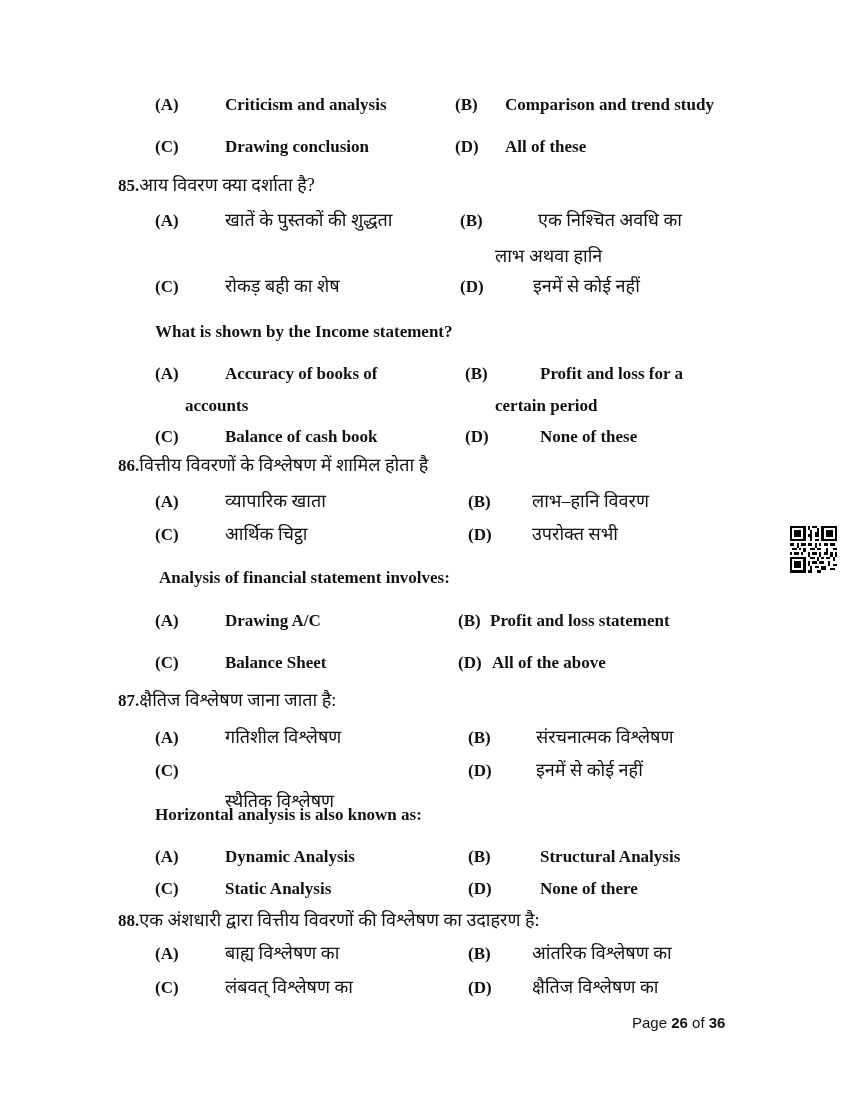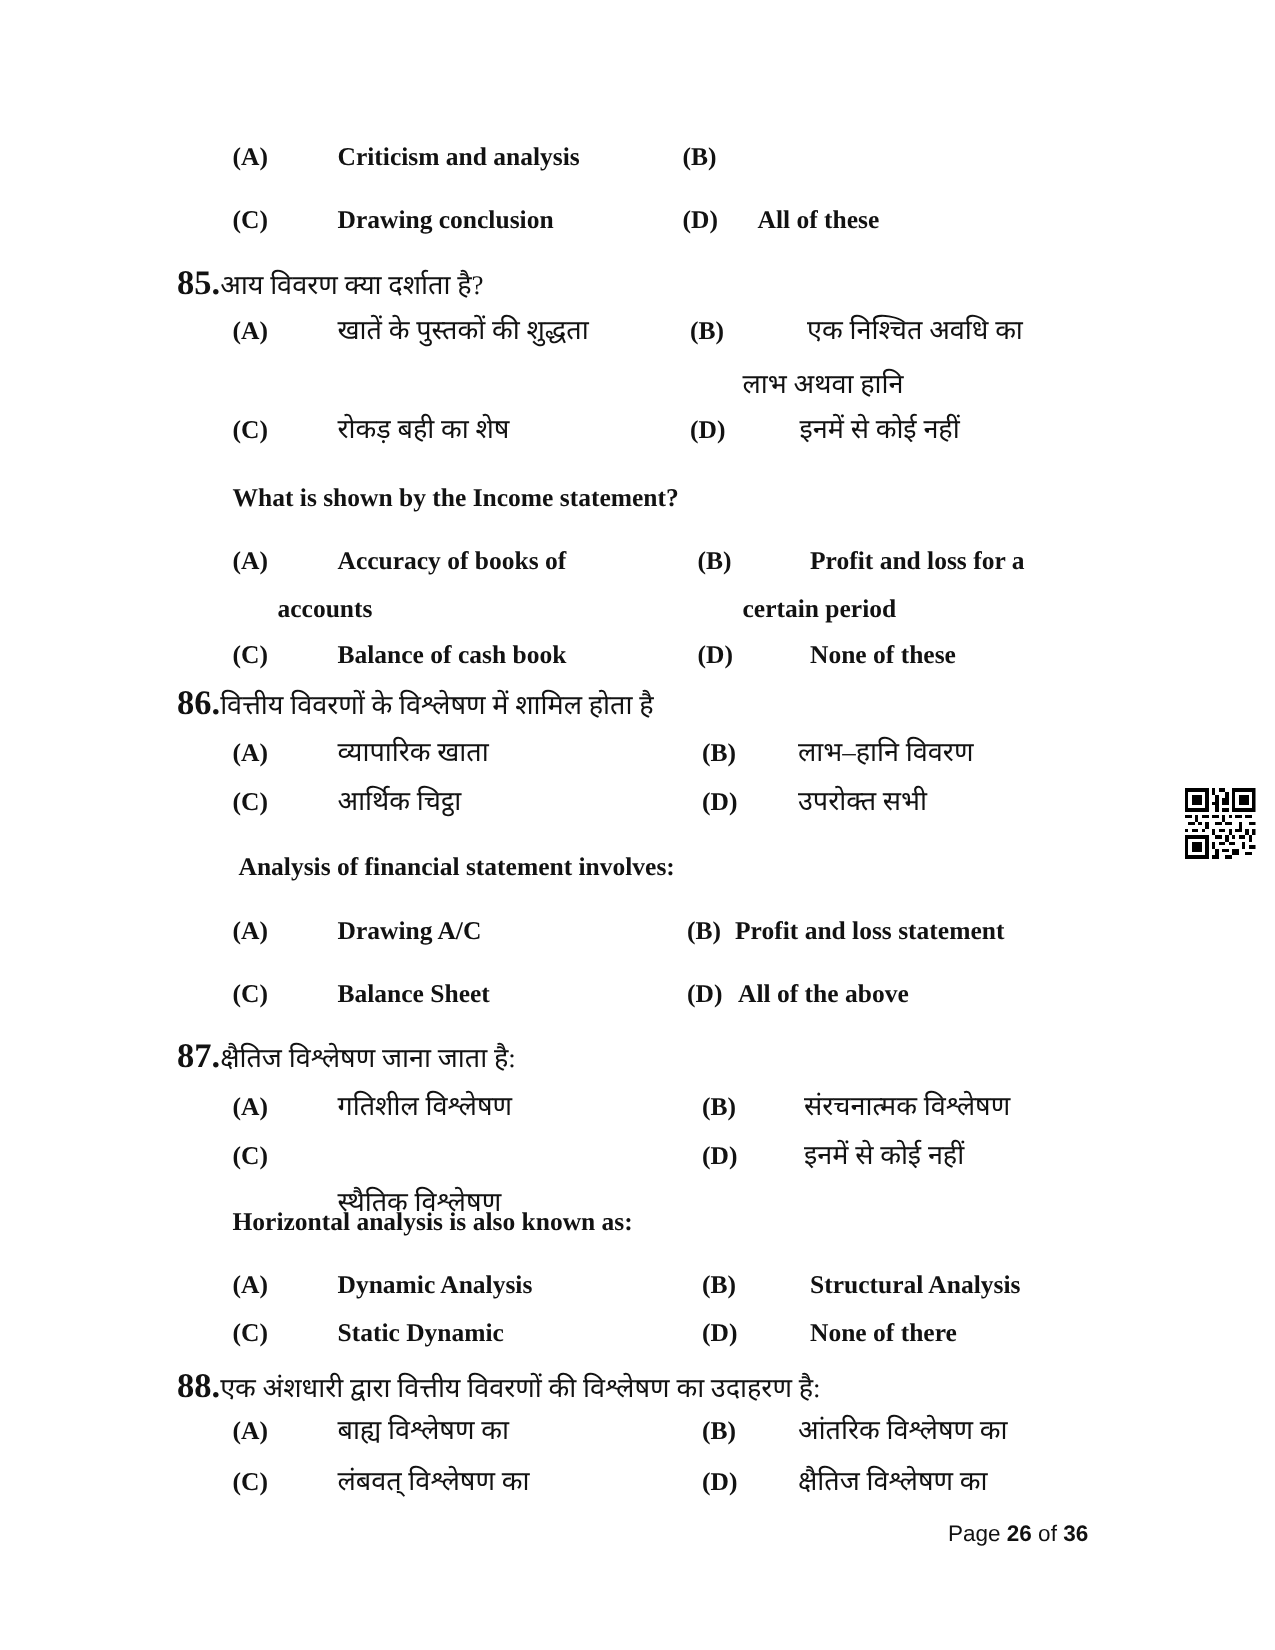--- a/index.html
+++ b/index.html
@@ -7,34 +7,35 @@
     position: relative;
     width: 850px;
     height: 1100px;
     background: #ffffff;
     color: #121212;
     overflow: hidden;
   }
   .abs { position: absolute; white-space: nowrap; line-height: 1.2; }
   .en  { font-family: "Liberation Serif", serif; font-weight: 700; font-size: 17px; }
   .lbl { font-family: "Liberation Serif", serif; font-weight: 700; font-size: 17px; }
-  .num { font-family: "Liberation Serif", serif; font-weight: 700; font-size: 23px; }
+  .num { font-family: "Liberation Serif", serif; font-weight: 700; font-size: 17px; }
   .hi  { font-family: "Liberation Serif", serif; font-weight: 400; font-size: 18px; }
   .footer { font-family: "Liberation Sans", sans-serif; font-size: 15px; color: #111; }
   .footer b { font-weight: 700; }
   .qr { position: absolute; left: 790px; top: 524px; width: 47px; height: 50px; }
 </style>
 </head>
 <body>
 
 <div class="page">
 
   <span class="abs lbl" style="left:155px;top:95px">(A)</span>
   <span class="abs en" style="left:225px;top:95px">Criticism and analysis</span>
   <span class="abs lbl" style="left:455px;top:95px">(B)</span>
+  <span class="abs en" style="left:505px;top:95px">Comparison and trend study</span>
   <span class="abs lbl" style="left:155px;top:137px">(C)</span>
   <span class="abs en" style="left:225px;top:137px">Drawing conclusion</span>
   <span class="abs lbl" style="left:455px;top:137px">(D)</span>
   <span class="abs en" style="left:505px;top:137px">All of these</span>
 
   <div class="abs" style="left:118px;top:175px">
     <span class="num">85.</span><span class="hi">आय विवरण क्या दर्शाता है?</span>
   </div>
   <span class="abs lbl" style="left:155px;top:211px">(A)</span>
   <span class="abs hi" style="left:225px;top:210px">खातें के पुस्तकों की शुद्धता</span>
@@ -91,21 +92,21 @@
   <span class="abs hi" style="left:225px;top:791px">स्थैतिक विश्लेषण</span>
   <span class="abs lbl" style="left:468px;top:761px">(D)</span>
   <span class="abs hi" style="left:536px;top:760px">इनमें से कोई नहीं</span>
 
   <span class="abs en" style="left:155px;top:805px">Horizontal analysis is also known as:</span>
   <span class="abs lbl" style="left:155px;top:847px">(A)</span>
   <span class="abs en" style="left:225px;top:847px">Dynamic Analysis</span>
   <span class="abs lbl" style="left:468px;top:847px">(B)</span>
   <span class="abs en" style="left:540px;top:847px">Structural Analysis</span>
   <span class="abs lbl" style="left:155px;top:879px">(C)</span>
-  <span class="abs en" style="left:225px;top:879px">Static Dynamic</span>
+  <span class="abs en" style="left:225px;top:879px">Static Analysis</span>
   <span class="abs lbl" style="left:468px;top:879px">(D)</span>
   <span class="abs en" style="left:540px;top:879px">None of there</span>
 
   <div class="abs" style="left:118px;top:910px">
     <span class="num">88.</span><span class="hi">एक अंशधारी द्वारा वित्तीय विवरणों की विश्लेषण का उदाहरण है:</span>
   </div>
   <span class="abs lbl" style="left:155px;top:944px">(A)</span>
   <span class="abs hi" style="left:225px;top:943px">बाह्य विश्लेषण का</span>
   <span class="abs lbl" style="left:468px;top:944px">(B)</span>
   <span class="abs hi" style="left:532px;top:943px">आंतरिक विश्लेषण का</span>

